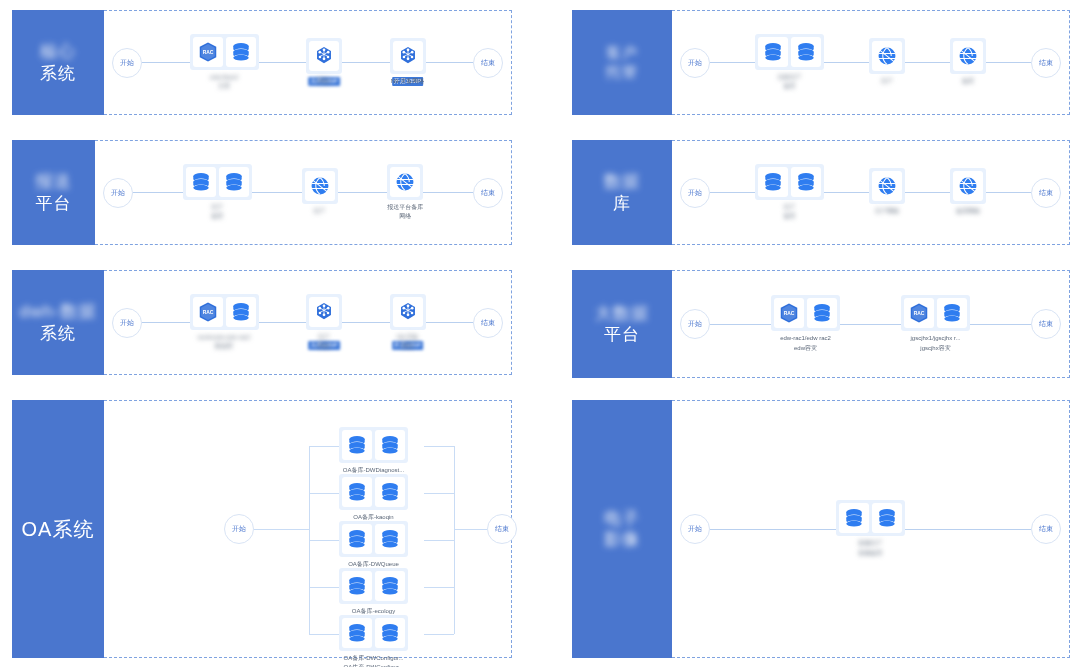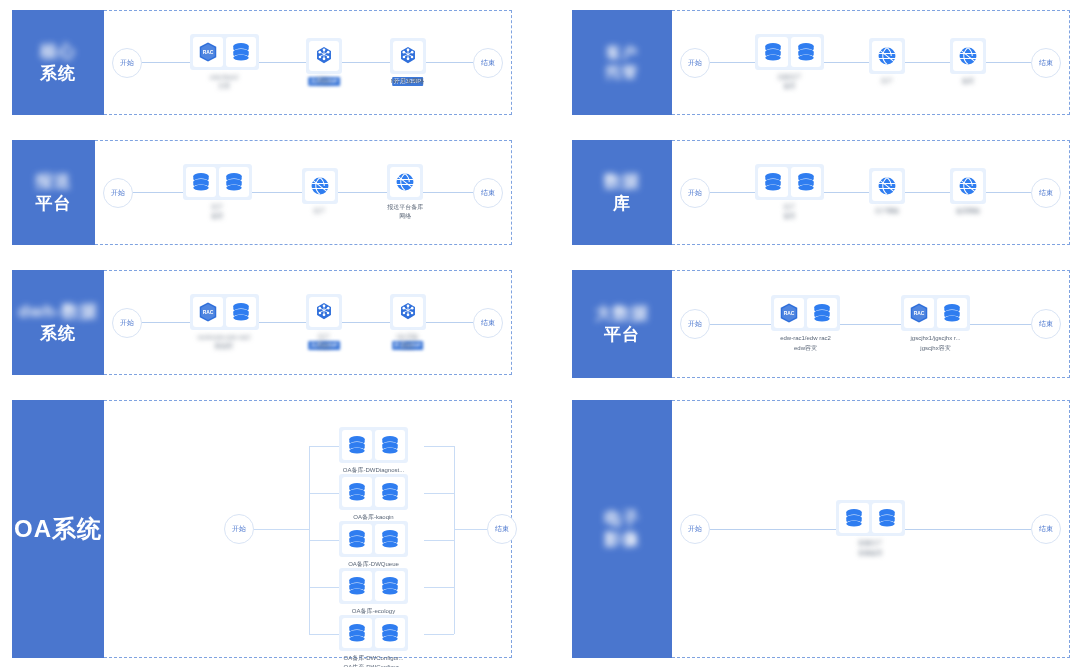--- a/index.html
+++ b/index.html
@@ -28,21 +28,21 @@
     color: #ffffff;
     display: flex;
     flex-direction: column;
     align-items: center;
     justify-content: center;
     text-align: center;
     line-height: 1.25;
     letter-spacing: 1px;
     user-select: none;
   }
-  .panel-title .tline { display: block; white-space: nowrap; font-weight: bold; }
+  .panel-title .tline { display: block; white-space: nowrap; }
   .panel-title .blur {
     filter: blur(3.4px);
     opacity: .92;
   }
   .panel-body {
     flex: 1 1 auto;
     border: 1px dashed #7fa3e0;
     border-left: none;
     position: relative;
     background: #ffffff;
@@ -660,21 +660,21 @@
                 <span class="cl">jgscjhx容灾</span>
               </div>
             </div>
             <div class="connector"></div>
             <div class="endcap">结束</div>
           </div>
         </div>
       </div>
     </div>
     <div class="panel" style="left:12px;top:400px;width:500px;height:258px;">
-      <div class="panel-title" style="width:92px;font-size:24px;">
+      <div class="panel-title" style="width:92px;font-size:20px;">
         <span class="tline">OA系统</span>
       </div>
       <div class="panel-body">
         <div class="oa-flow">
           <div class="oa-start" style="left:120px;">开始</div>
           <div class="oa-end" style="left:383px;">结束</div>
           <div class="oa-rail" style="left:150px;top:128px;width:55px;"></div>
           <div class="oa-rail" style="left:350px;top:128px;width:33px;"></div>
           <div class="oa-branches">
             <div class="oa-bus" style="left:0px;top:31px;height:188px;"></div>

